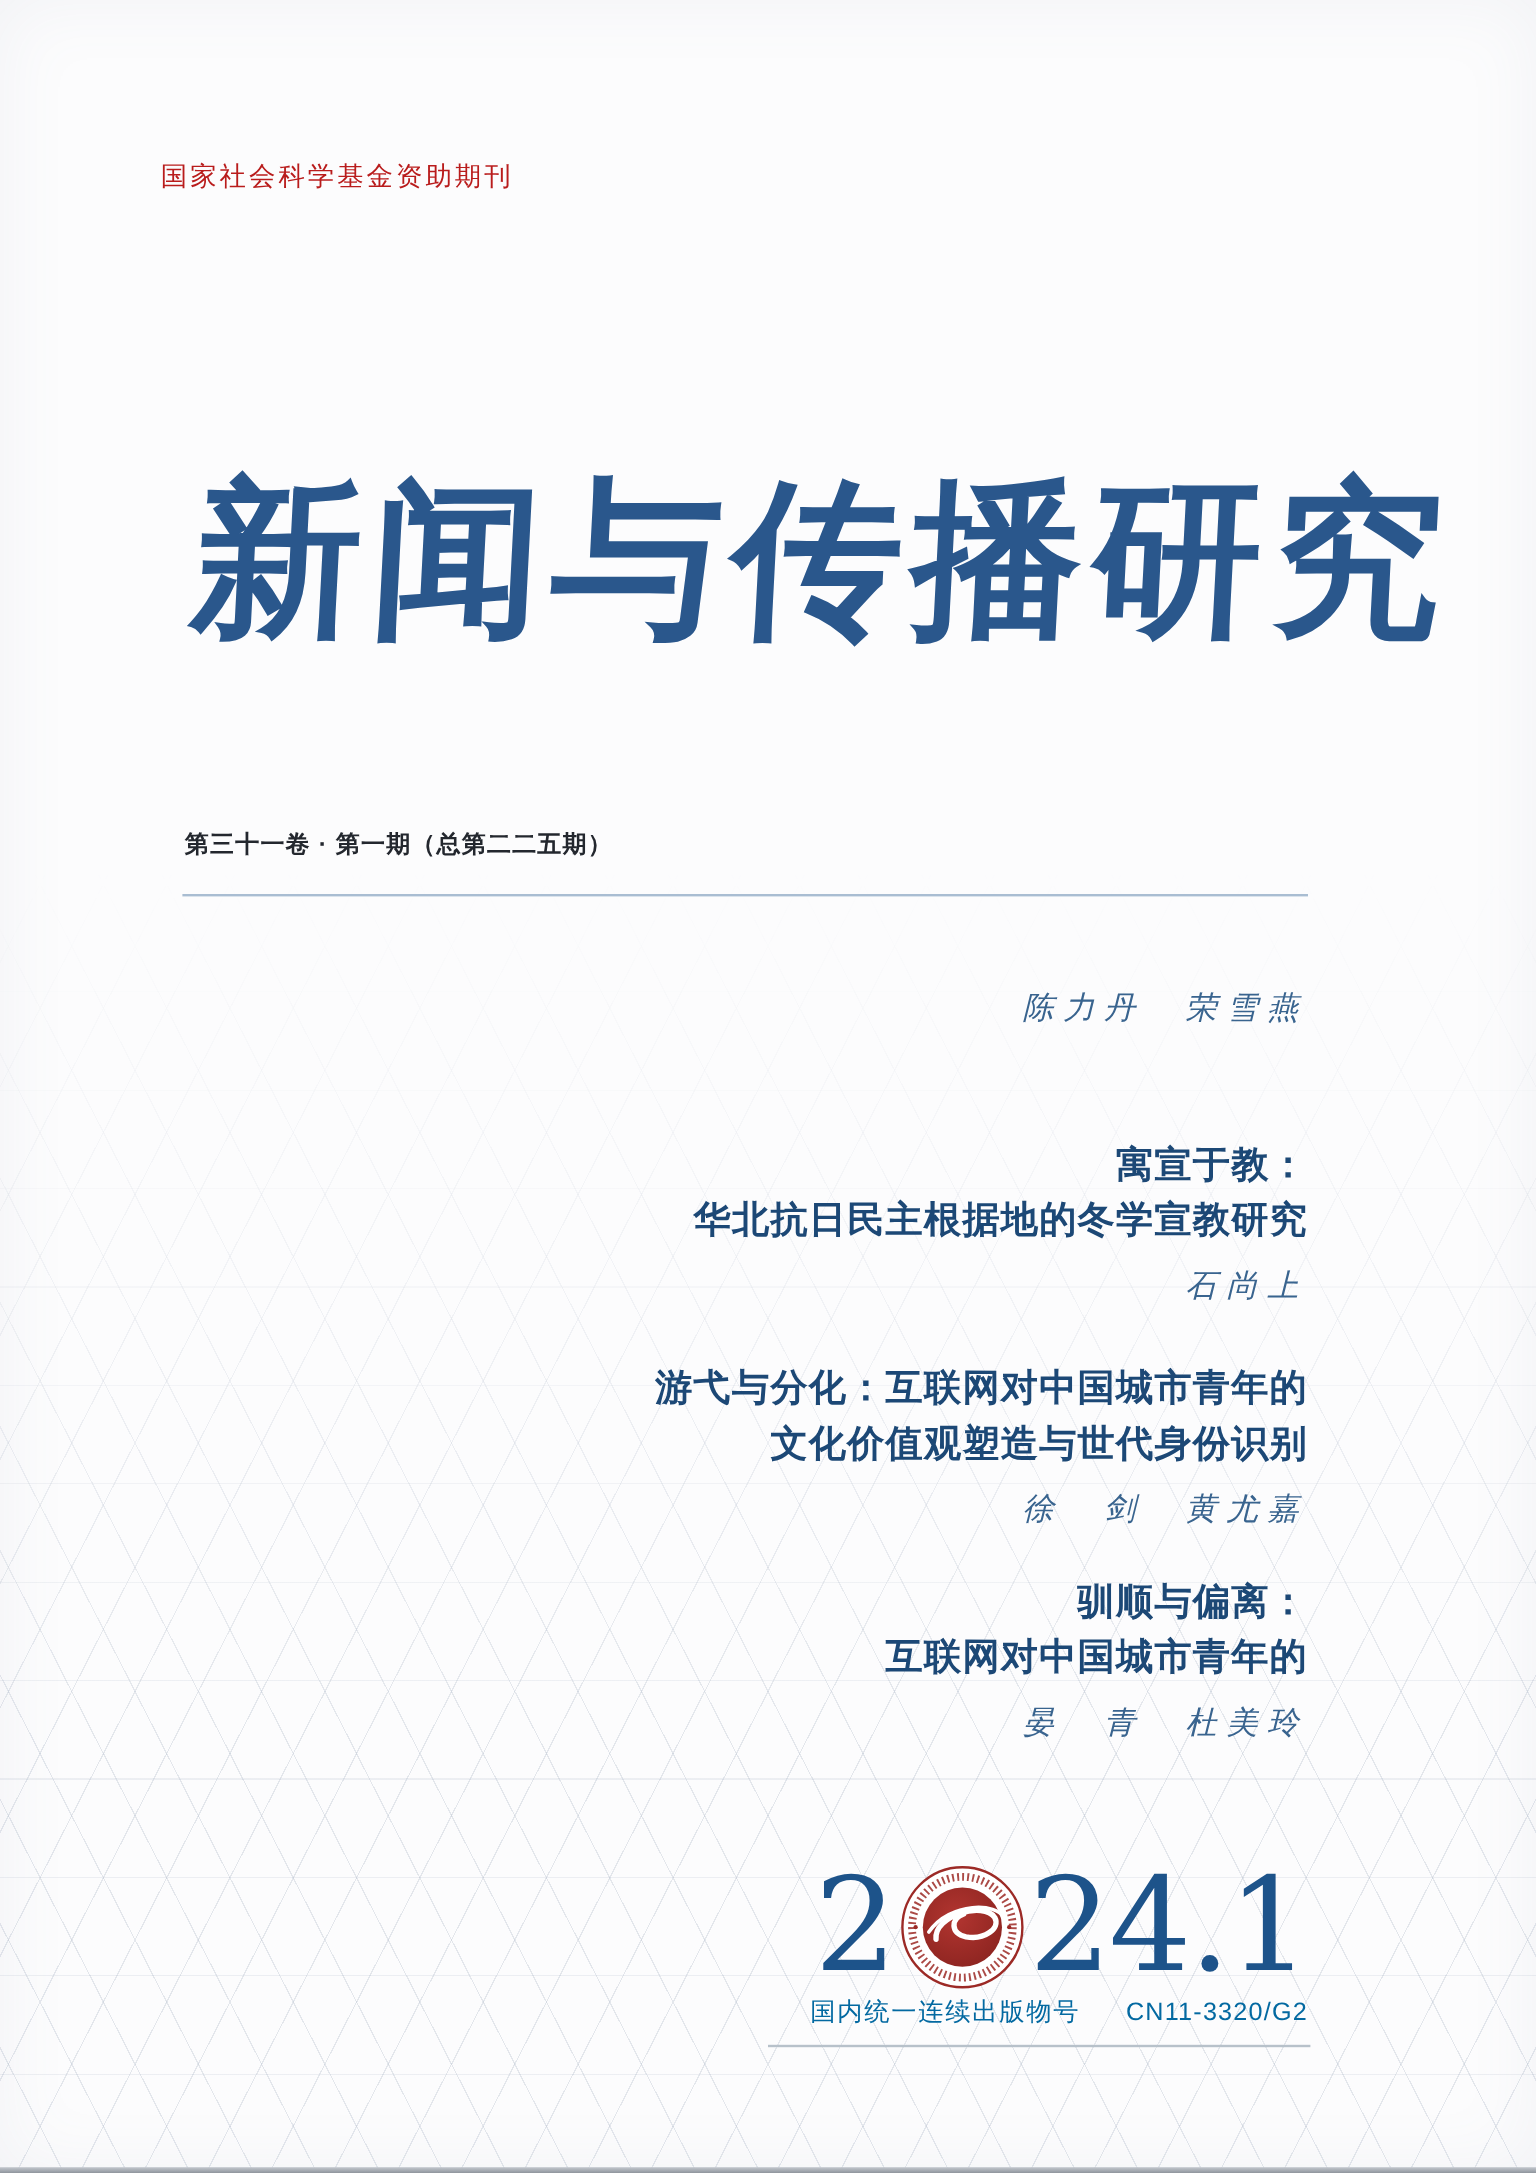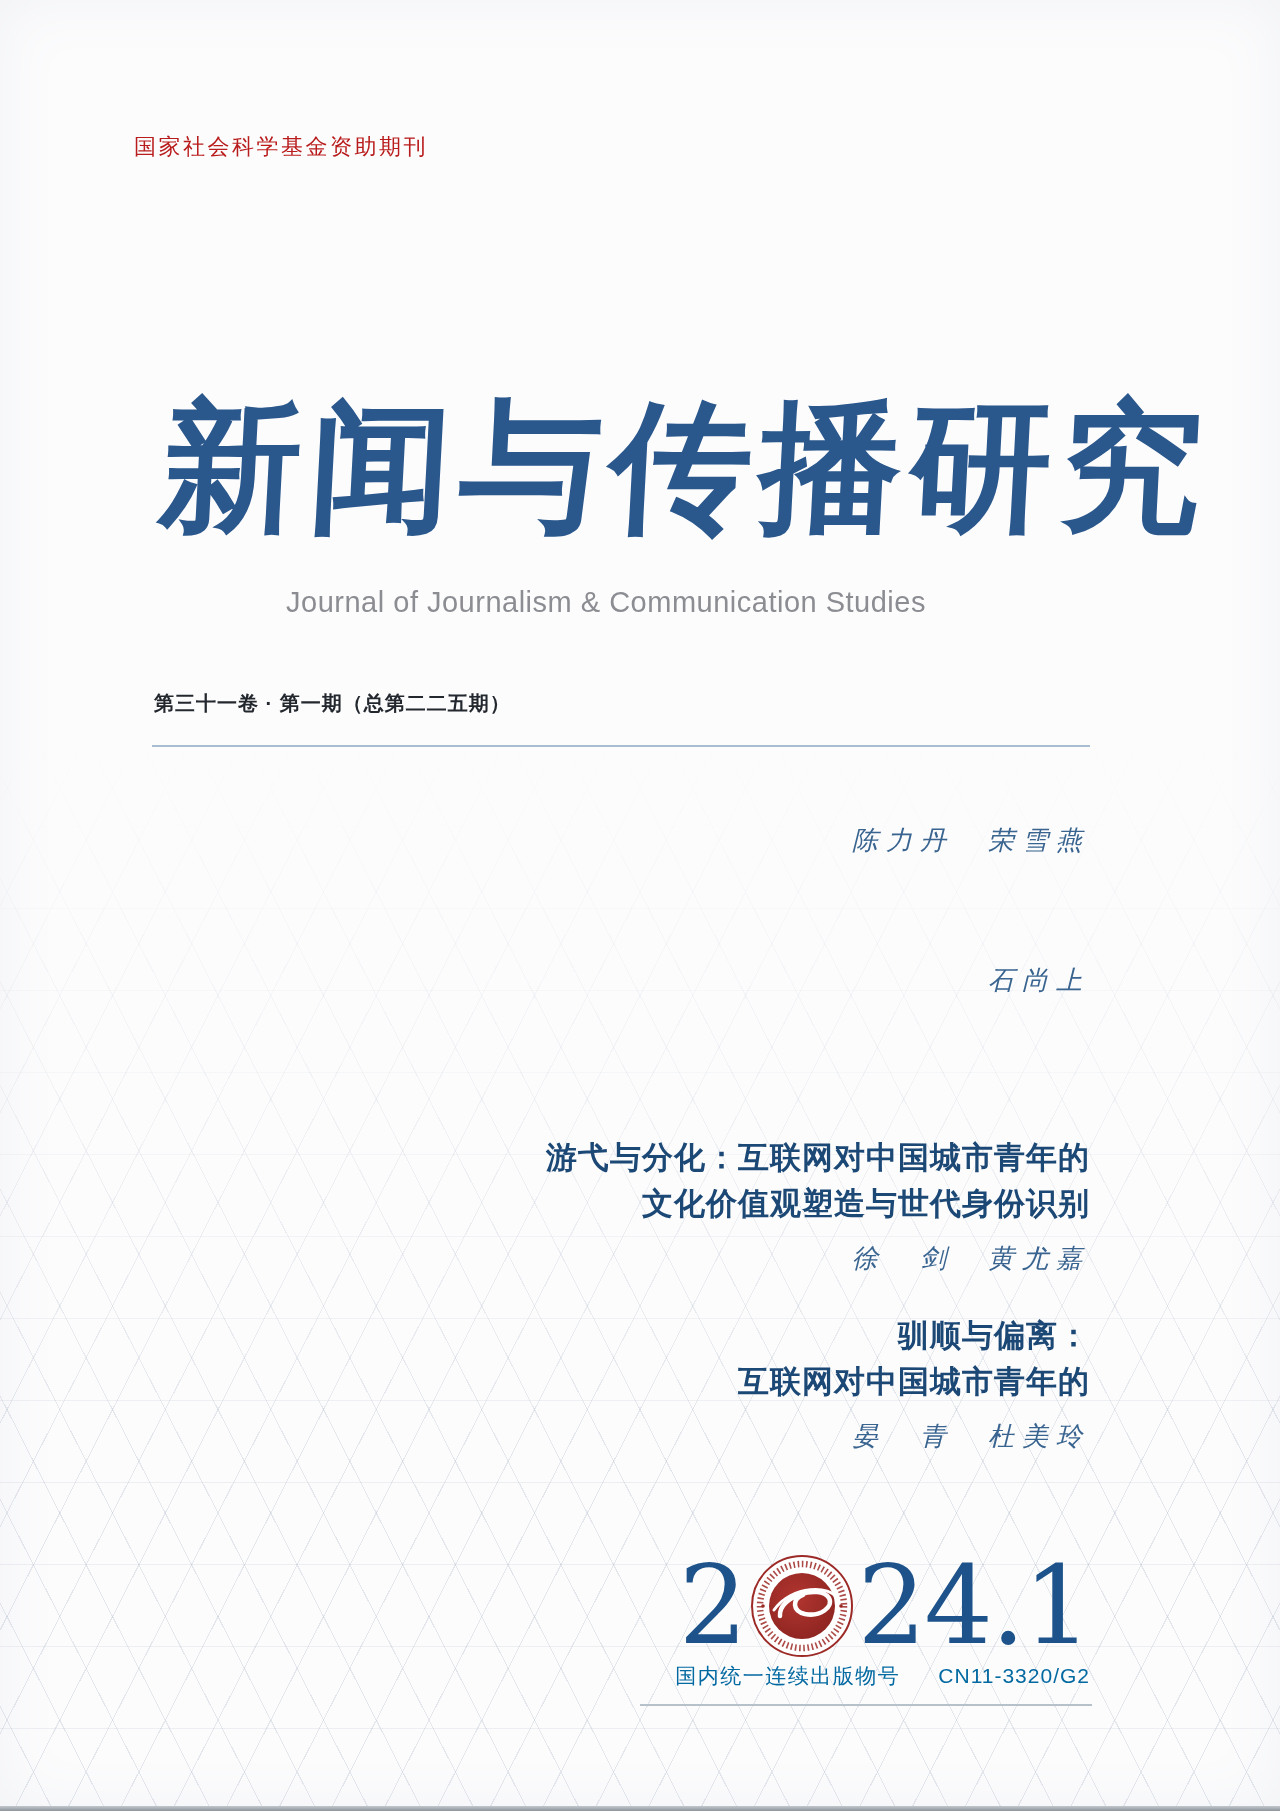--- a/index.html
+++ b/index.html
@@ -73,32 +73,33 @@
 </style>
 </head>
 <body>
 
 <div class="page">
   <div class="pattern"></div>
 
   <div class="funding">国家社会科学基金资助期刊</div>
 
   <h1 class="title-cn">新闻与传播研究</h1>
-  <div class="title-en">Journal of Journalism &amp; Communication Studies</div>
 
   <div class="volume">第三十一卷 · 第一期（总第二二五期）</div>
   <div class="rule rule-top"></div>
 
   <section class="articles">
 
     <article class="art" style="top:808px">
       <div class="art-authors">陈力丹　荣雪燕</div>
     </article>
 
     <article class="art" style="top:948px">
+      <div class="art-title">寓宣于教：</div>
+      <div class="art-title">华北抗日民主根据地的冬学宣教研究</div>
       <div class="art-authors">石尚上</div>
     </article>
 
     <article class="art" style="top:1134px">
       <div class="art-title">游弋与分化：互联网对中国城市青年的</div>
       <div class="art-title">文化价值观塑造与世代身份识别</div>
       <div class="art-authors">徐　剑　黄尤嘉</div>
     </article>
 
     <article class="art" style="top:1312px">

